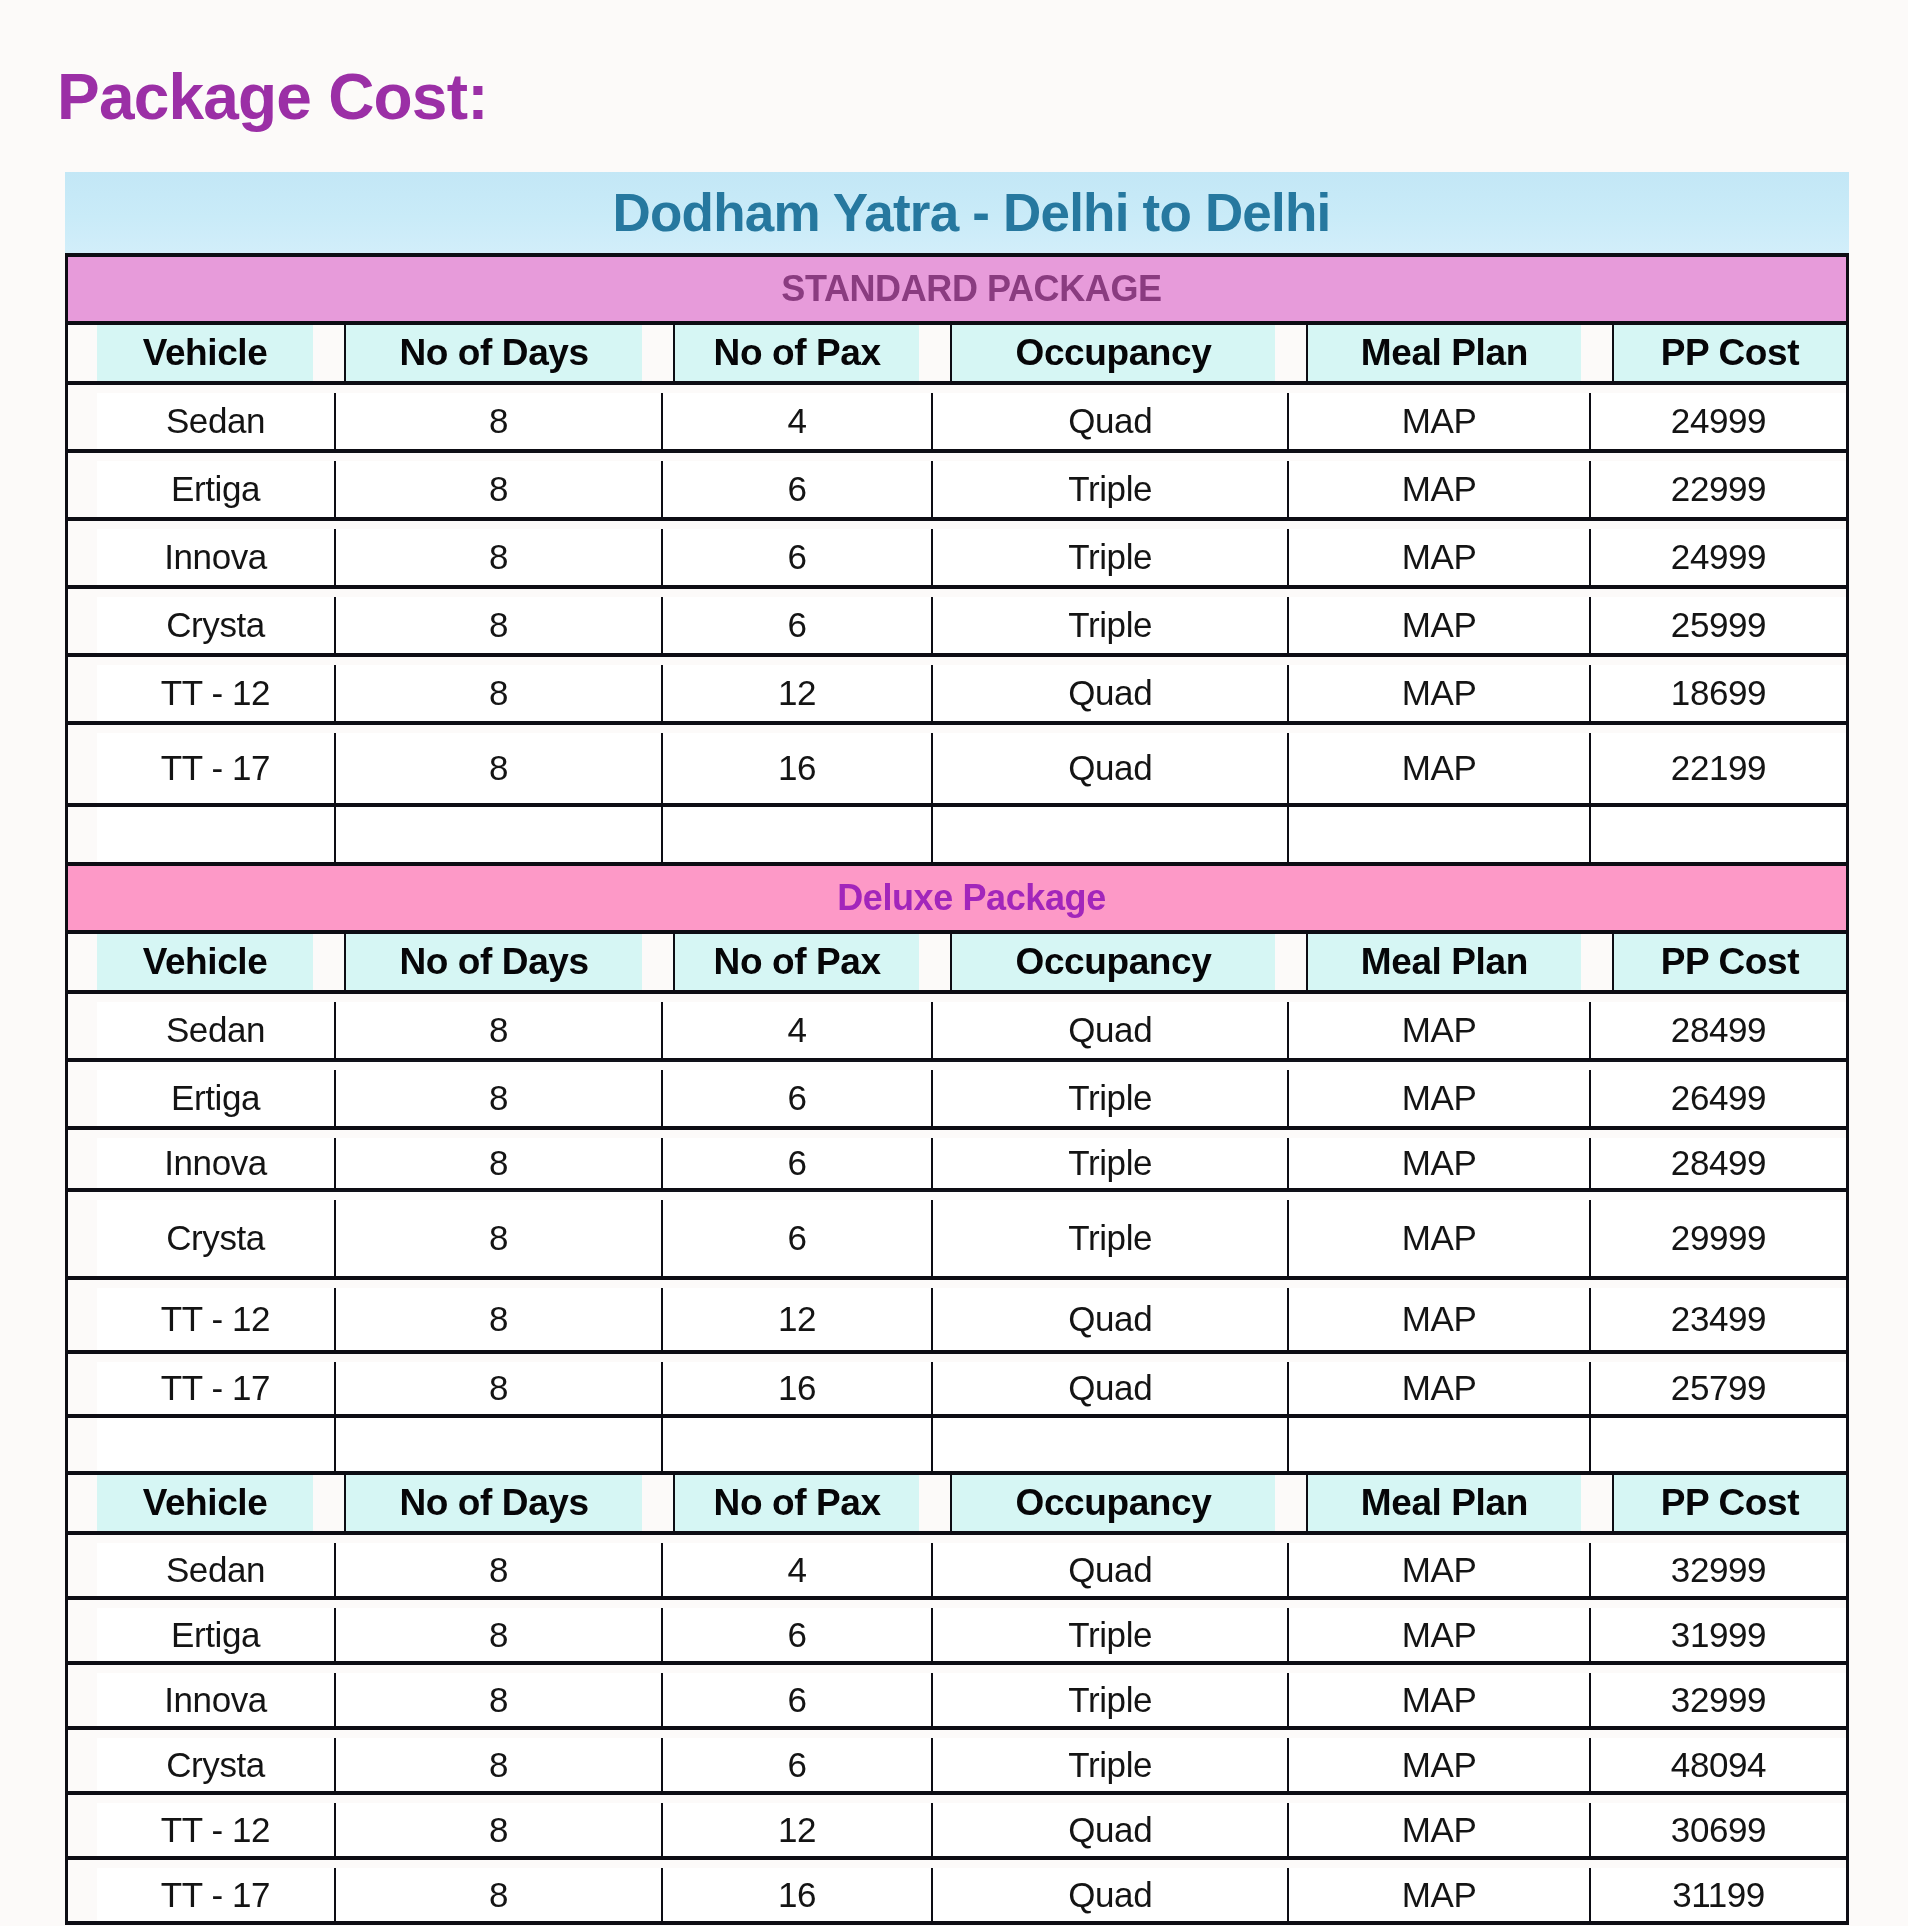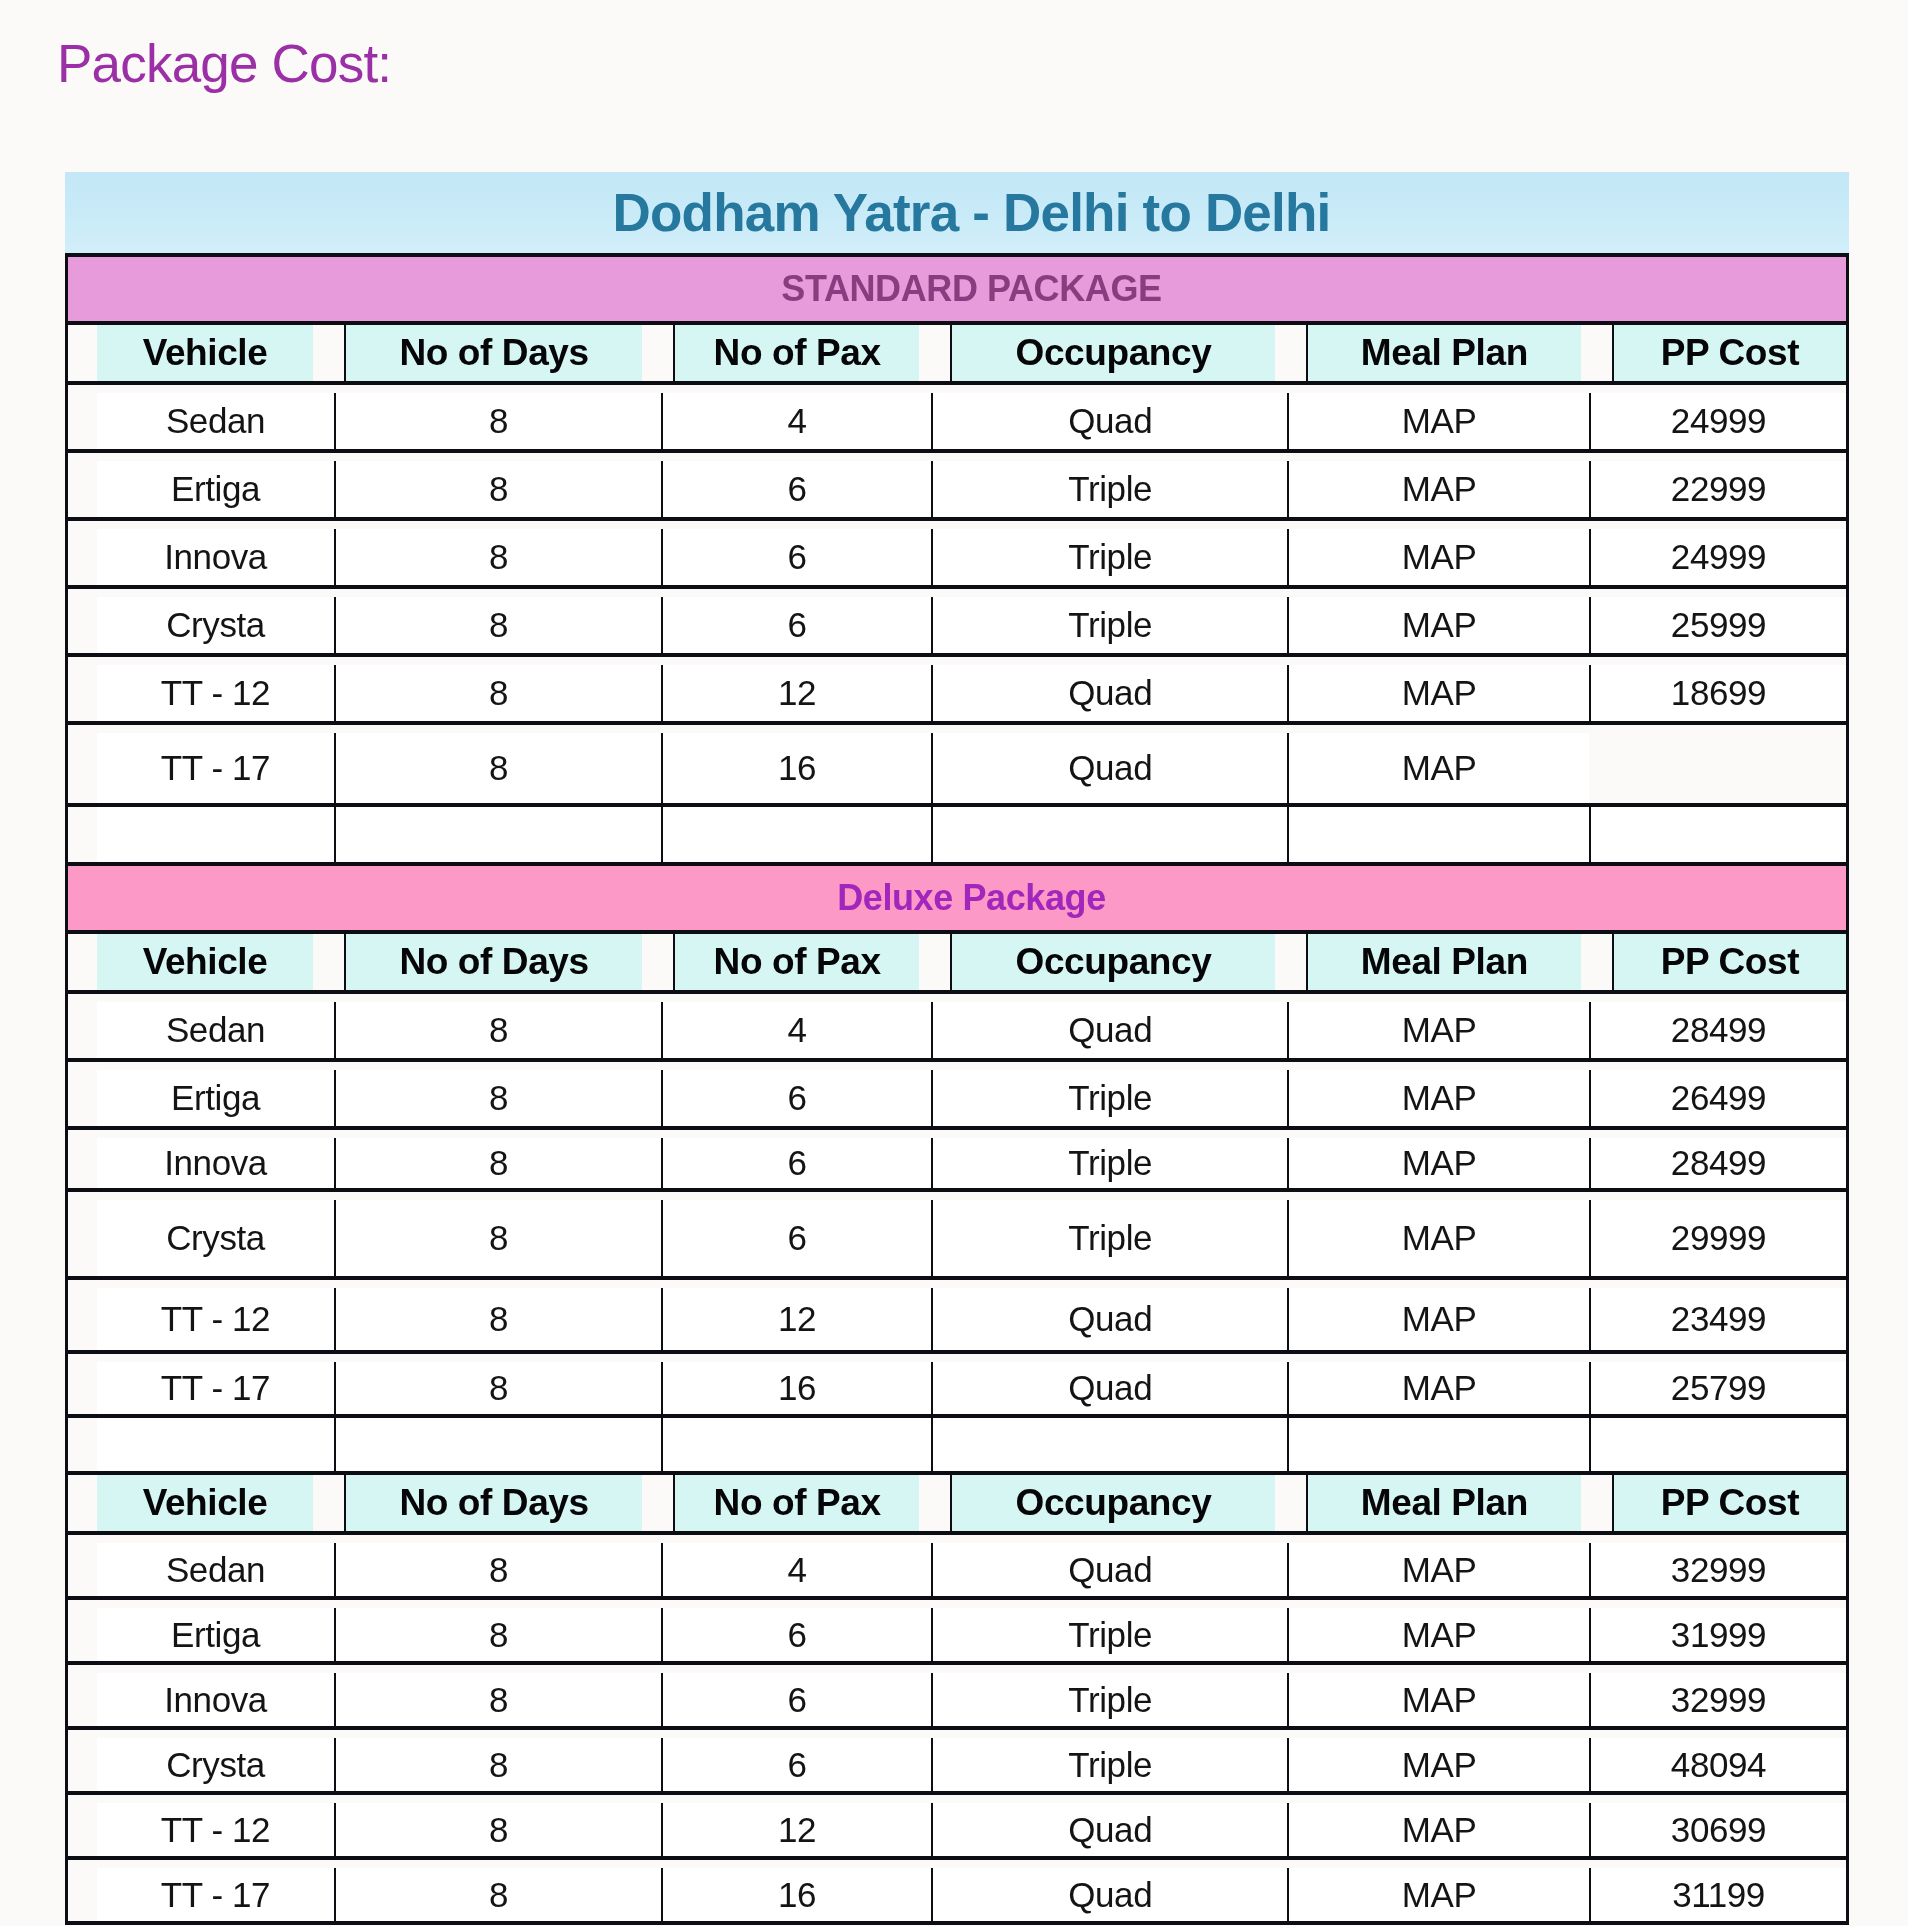--- a/index.html
+++ b/index.html
@@ -11,24 +11,24 @@
   .page {
     position: relative;
     width: 1908px;
     height: 1926px;
     background: #FCFAF9;
     overflow: hidden;
   }
   .page-title {
     position: absolute;
     left: 57px;
-    top: 36px;
-    font-size: 53px;
+    top: 64px;
+    font-size: 64px;
     line-height: 1.05;
-    font-weight: 400;
+    font-weight: 700;
     letter-spacing: -0.8px;
     color: var(--page-title-text, #9B2FA6);
   }
   .pkg-table {
     position: absolute;
     left: 65px;
     top: 172px;
     width: 1784px;
   }
   .trow { box-sizing: border-box; padding-left: 29px; }
@@ -173,20 +173,21 @@
             <div class="cell">MAP</div>
             <div class="cell">18699</div>
           </div>
 
           <div class="trow grid data-row">
             <div class="cell">TT - 17</div>
             <div class="cell">8</div>
             <div class="cell">16</div>
             <div class="cell">Quad</div>
             <div class="cell">MAP</div>
+            <div class="cell">22199</div>
           </div>
         </div>
       <div class="trow grid empty-row">
         <div class="cell"></div>
         <div class="cell"></div>
         <div class="cell"></div>
         <div class="cell"></div>
         <div class="cell"></div>
         <div class="cell"></div>
       </div>

